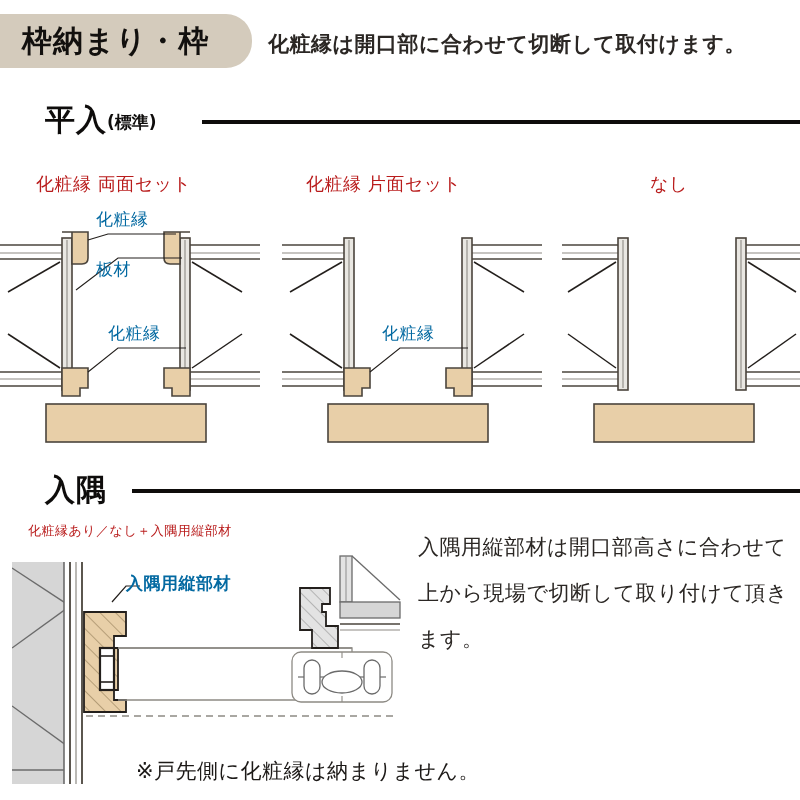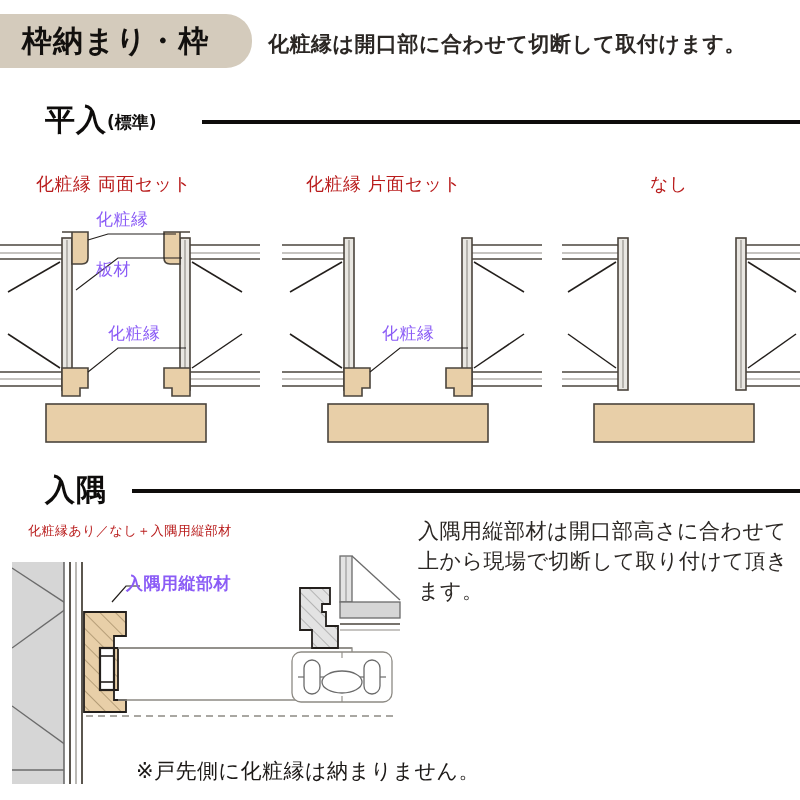--- a/index.html
+++ b/index.html
@@ -42,30 +42,30 @@
   .sec-rule{position:absolute;height:4px;background:#0e0c0b;}
 
   
   .col-caption{
     position:absolute;font-size:18px;color:#b91c1c;white-space:nowrap;
     letter-spacing:0.5px;
   }
 
   
   .dwg-label{
-    position:absolute;font-size:17px;color:#8b5cf6;white-space:nowrap;
+    position:absolute;font-size:17px;color:#0369a1;white-space:nowrap;
     letter-spacing:0.5px;
   }
 
   
   .para{
     position:absolute;left:418px;top:516px;width:372px;
     font-size:21px;line-height:30px;color:#2b2724;letter-spacing:0.5px;
   }
-  .para div{white-space:nowrap;}
+  .para div{white-space:nowrap;margin-top:16px;}
 
   
   .note{
     position:absolute;left:92px;top:757px;
     font-size:21px;color:#1c1917;letter-spacing:0.5px;white-space:nowrap;margin-left:44px;
   }
 
   svg{display:block;}
   .svg-layer{position:absolute;left:0;top:0;pointer-events:none;}
 </style>

